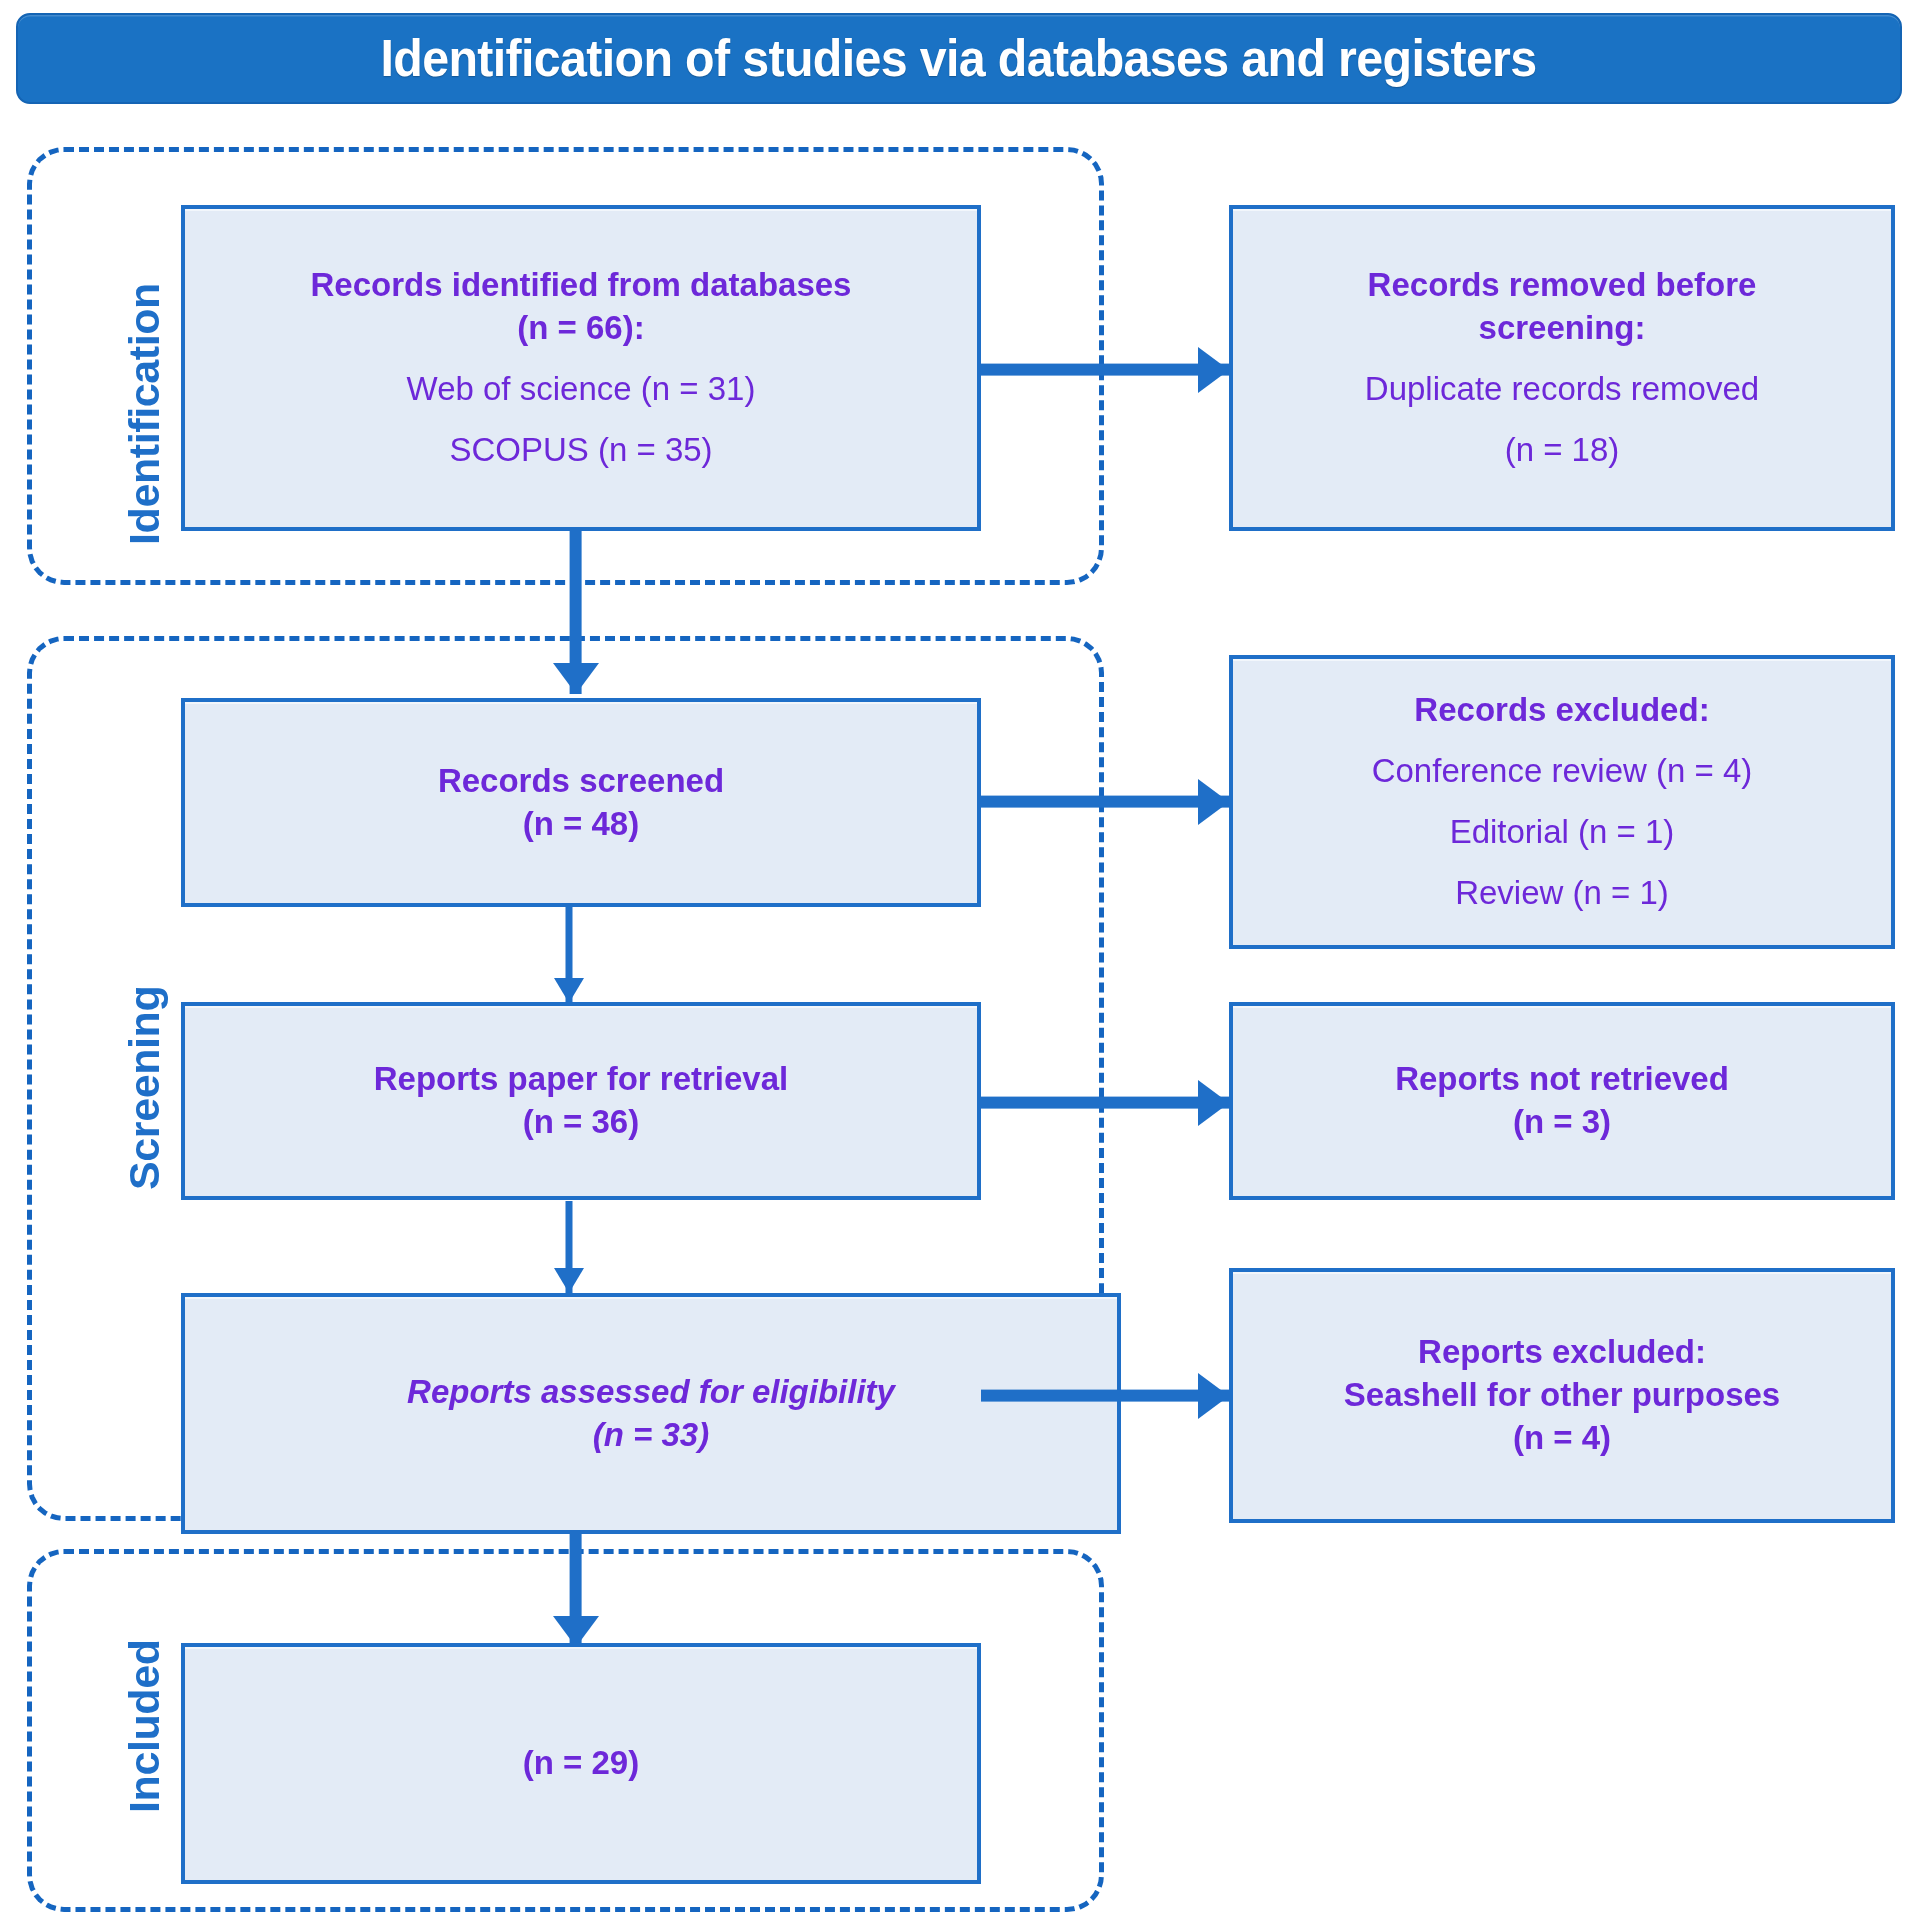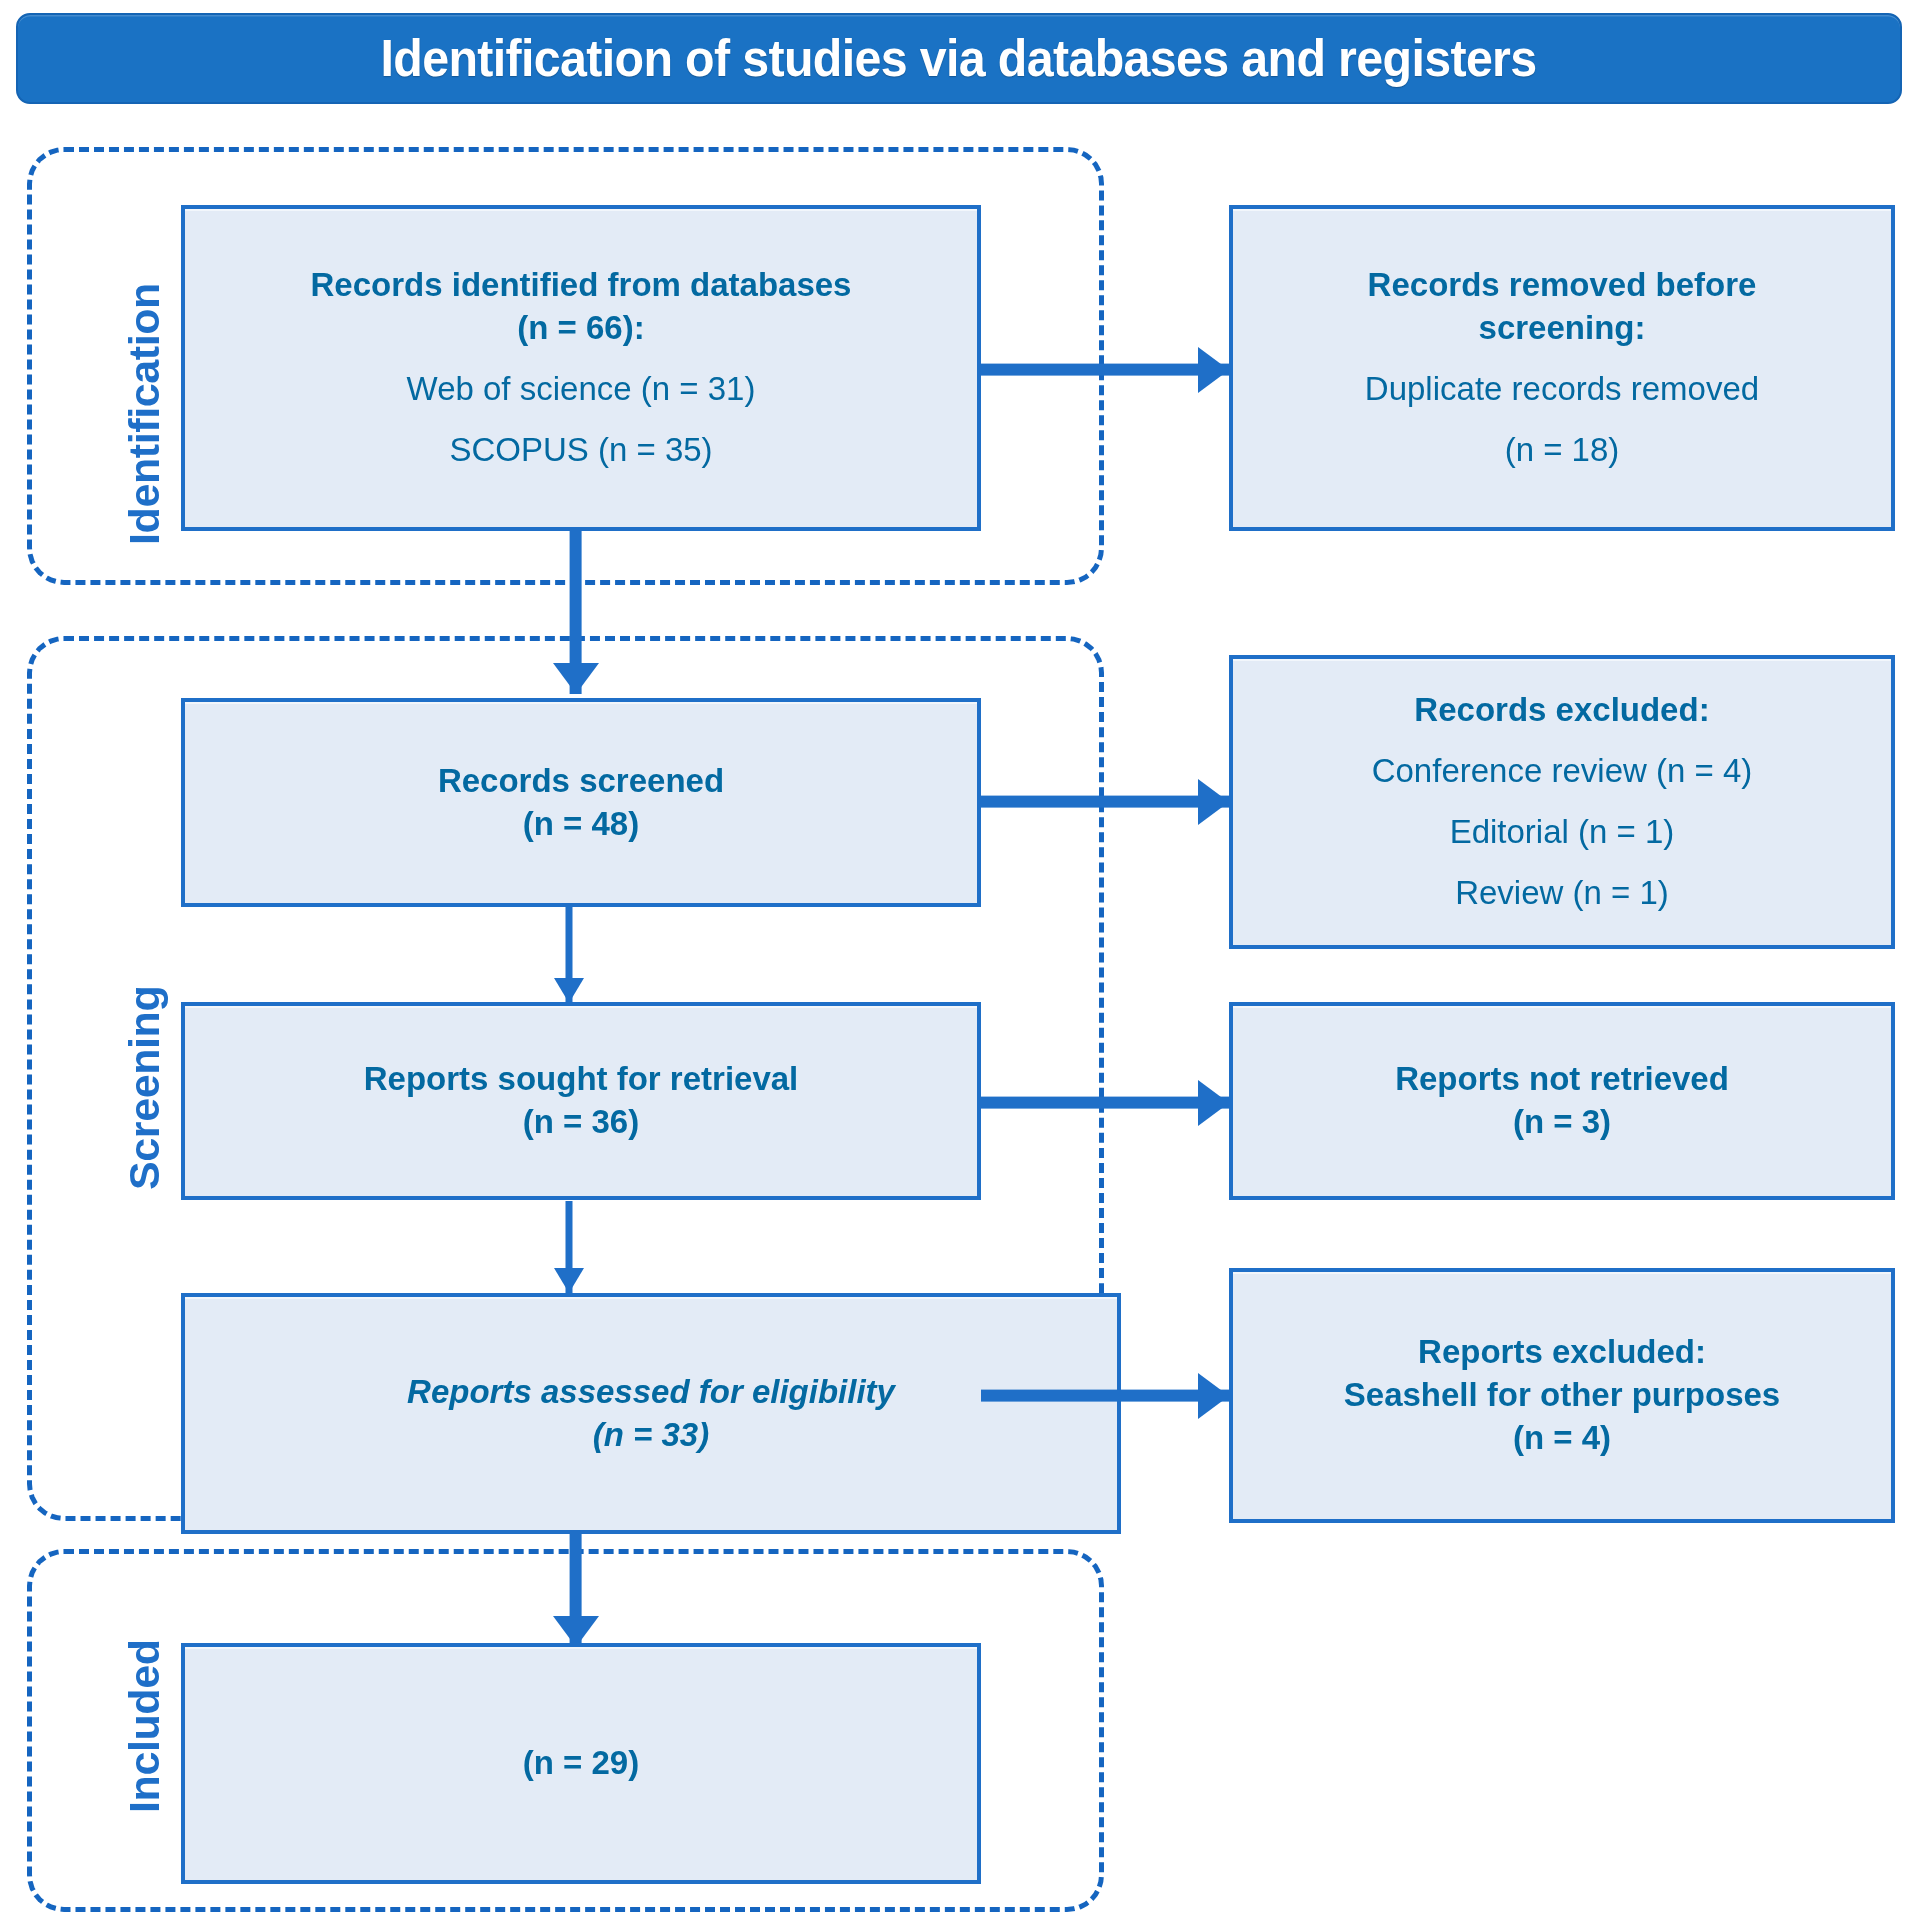--- a/index.html
+++ b/index.html
@@ -53,21 +53,21 @@
     background:#e3ebf6;
     border:4.3px solid #1f6fc8;
     box-sizing:border-box;
     display:flex;flex-direction:column;
     align-items:center;justify-content:center;
     text-align:center;
     padding:7px 12.8px;
     box-shadow:inset 0 2.1px 0 rgba(255,255,255,.55);
   }
   .node .ln{
-    display:block;color:#0369a1;font-size:33px;line-height:1.30;
+    display:block;color:#6d28d9;font-size:33px;line-height:1.30;
     white-space:nowrap;
   }
   .node .ln.b{font-weight:bold;}
   .node .ln.r{font-weight:normal;margin-top:18px;}
 
   
   .v-arrow,.h-arrow{position:absolute;}
   .v-arrow .shaft{
     position:absolute;left:50%;top:0;transform:translateX(-50%);
     width:12.8px;height:100%;background:#1f6fc8;
@@ -152,21 +152,21 @@
     <div class="shaft"></div>
     <div class="head"></div>
   </div>
 
   <div class="v-arrow thin" style="left:553px;top:907px;width:31px;height:96px;">
     <div class="shaft"></div>
     <div class="head"></div>
   </div>
 
   <div class="node" style="left:181px;top:1002px;width:800px;height:198px;">
-    <span class="ln b">Reports sought for retrieval</span>
+    <span class="ln b">Reports paper for retrieval</span>
     <span class="ln b">(n = 36)</span>
   </div>
 
   <div class="node" style="left:1229px;top:1002px;width:666px;height:198px;">
     <span class="ln b">Reports not retrieved</span>
     <span class="ln b">(n = 3)</span>
   </div>
 
   <div class="h-arrow" style="left:981px;top:1080px;width:248px;height:45px;">
     <div class="shaft"></div>

